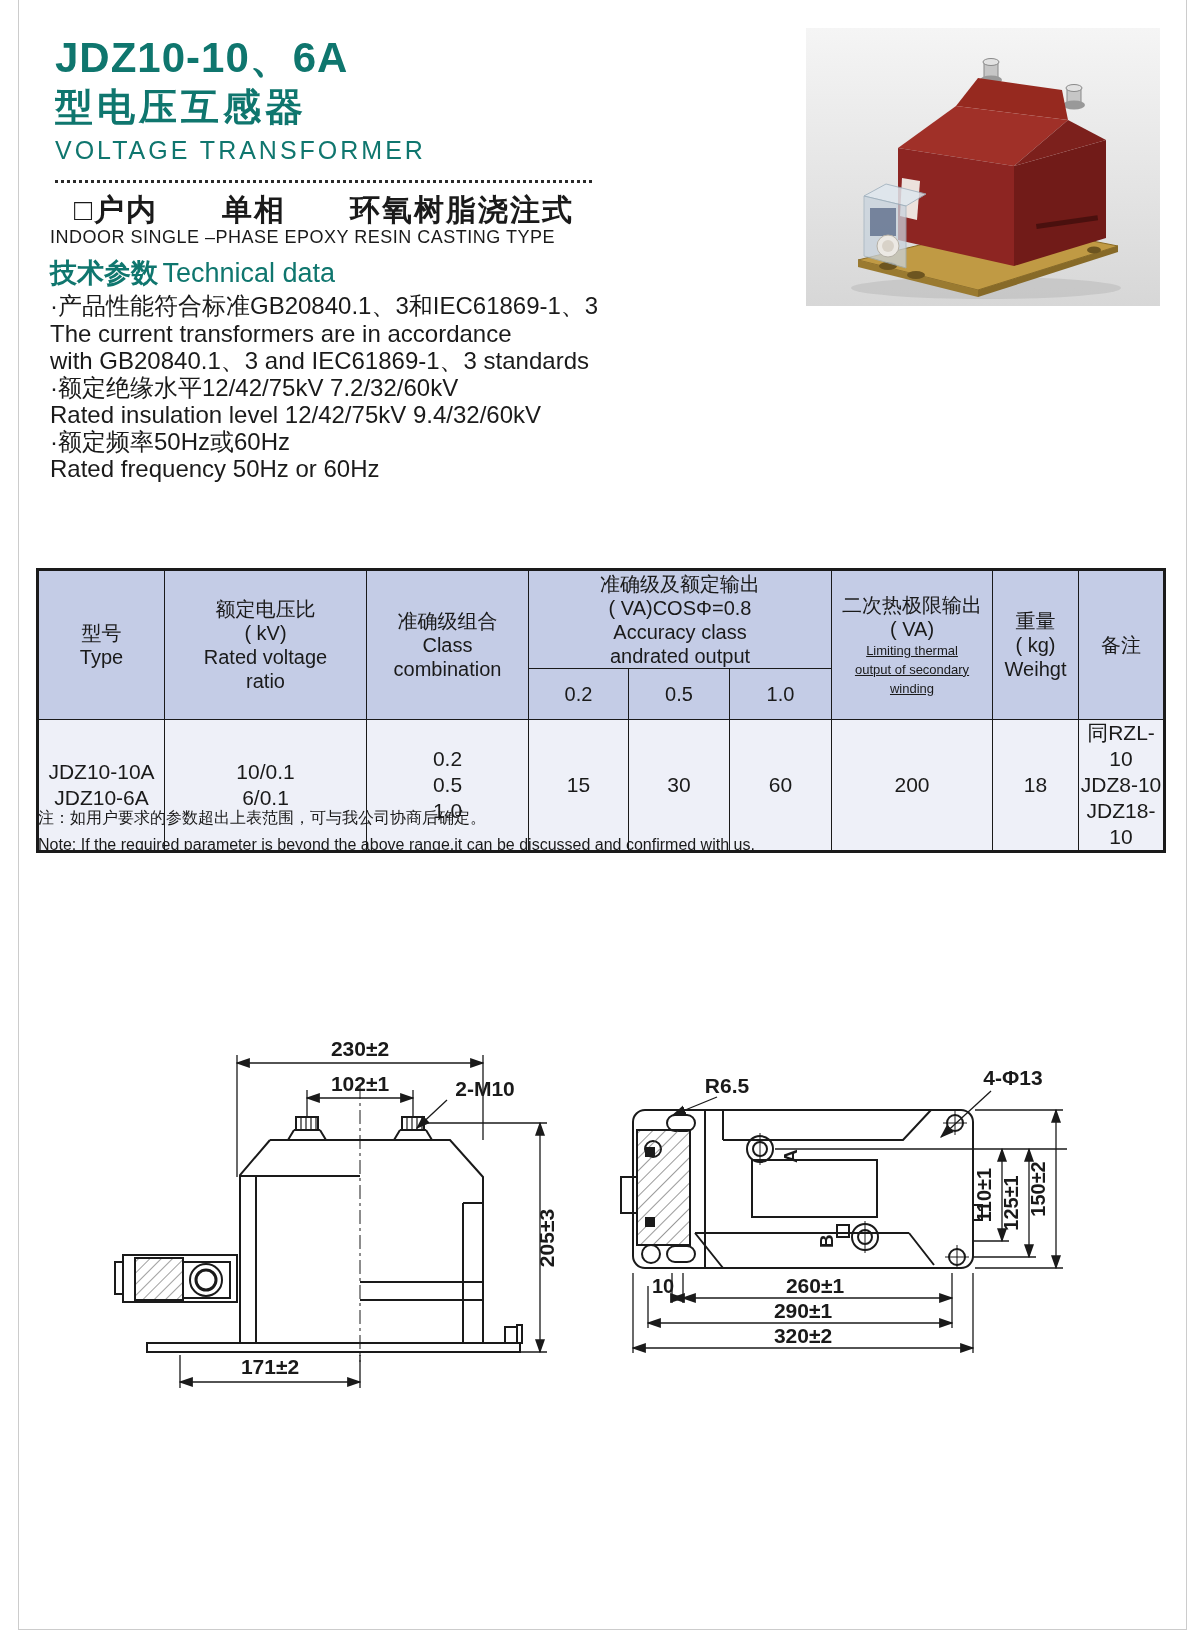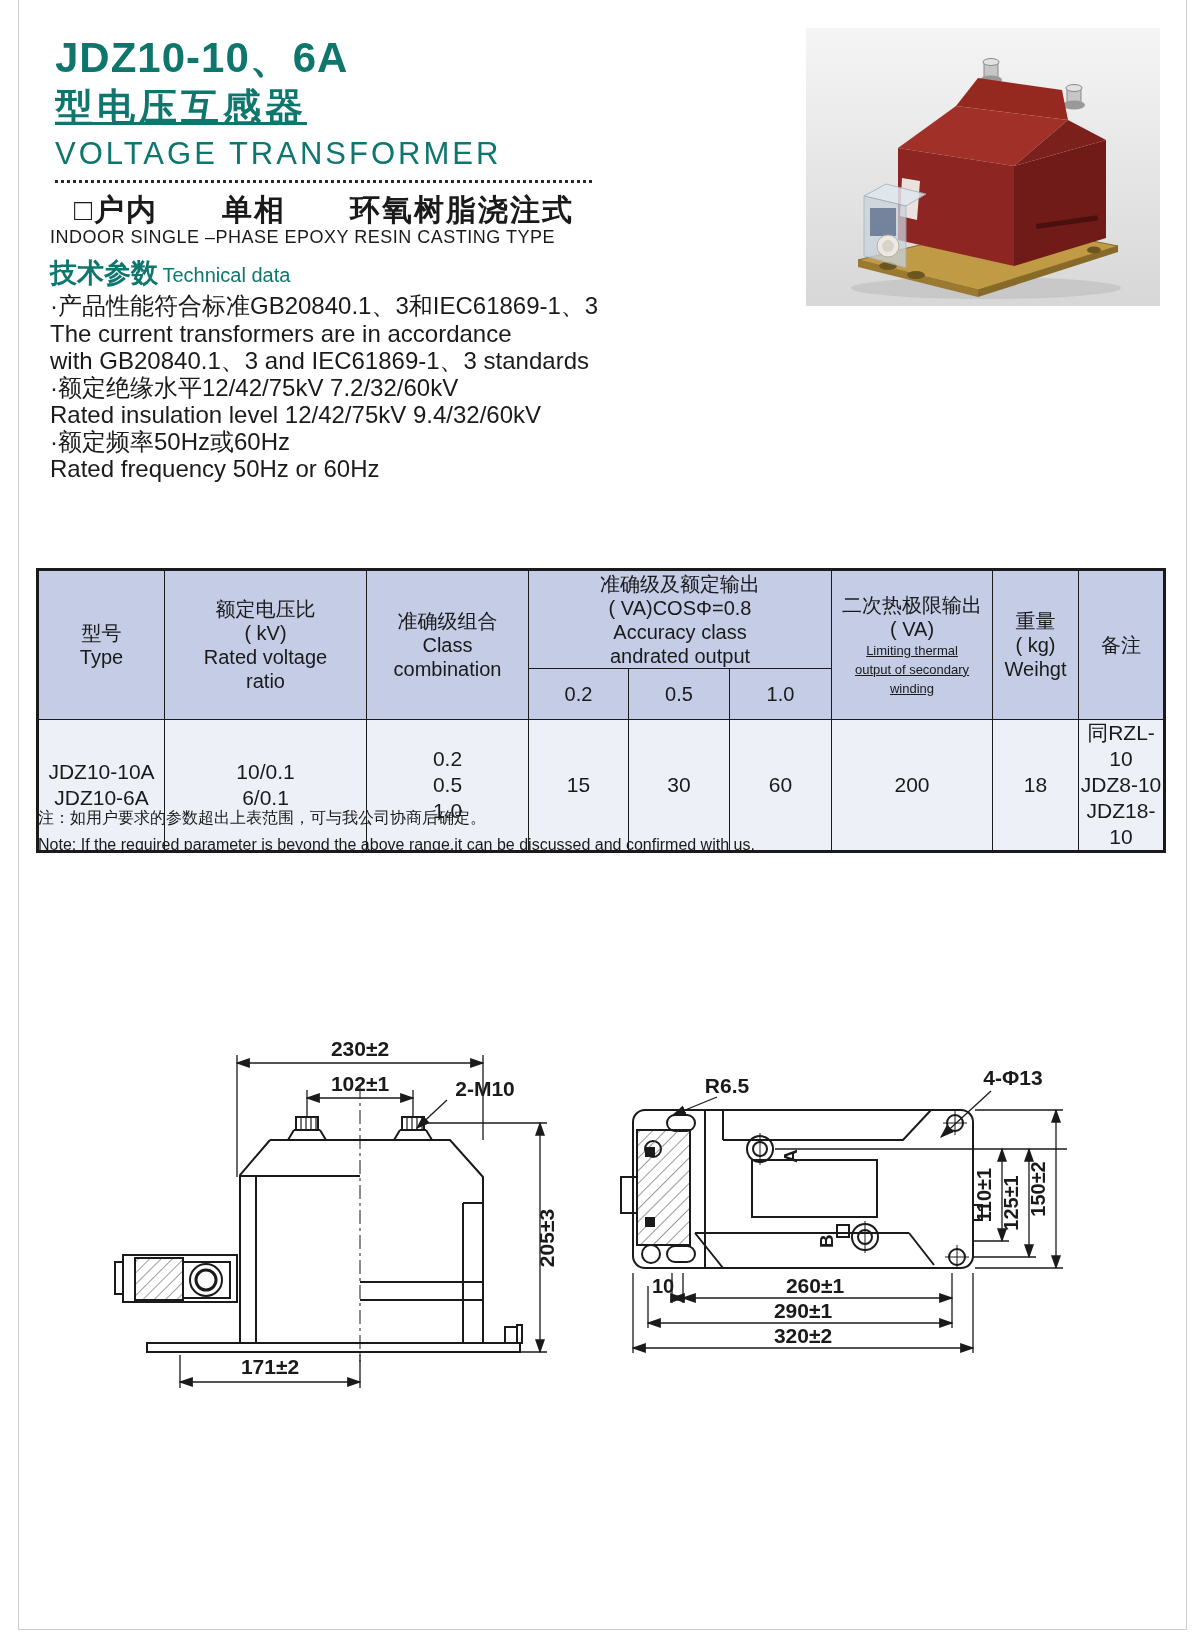--- a/index.html
+++ b/index.html
@@ -4,26 +4,26 @@
 <style>
   html,body{margin:0;padding:0;background:#fff;}
   #page{position:relative;width:1200px;height:1640px;background:#ffffff;overflow:hidden;
         font-family:"Liberation Sans","DejaVu Sans",sans-serif;color:#1a1a1a;}
   .abs{position:absolute;}
   .blue{color:#0f766e;}
   #page-frame{position:absolute;left:18px;top:-2px;width:1167px;height:1630px;
               border:1px solid #cccccc;pointer-events:none;}
   .title-model{font-size:42px;font-weight:bold;letter-spacing:1px;}
   .title-cn{font-size:38px;font-weight:bold;letter-spacing:4px;}
-  .title-en{font-size:31px;letter-spacing:3px;}
+  .title-en{font-size:25px;letter-spacing:3px;}
   .dotted-sep{border-bottom:3px dotted #2a2a2a;}
   .subtitle-cn{font-size:30px;font-weight:bold;letter-spacing:2px;padding-left:24px;}
   .subtitle-en{font-size:18px;letter-spacing:0.5px;}
   .sect-head-cn{font-size:27px;font-weight:bold;}
-  .sect-head-en{font-size:20px;}
+  .sect-head-en{font-size:27px;}
   .feature-line{font-size:24px;line-height:27px;white-space:nowrap;}
   .note-line{font-size:16px;white-space:nowrap;}
   
   table.spec{border-collapse:collapse;table-layout:fixed;}
   table.spec td,table.spec th{border:1.6px solid #1a1a1a;text-align:center;vertical-align:middle;
      font-weight:normal;padding:0;font-size:20px;line-height:24px;}
   table.spec{border:3px solid #1a1a1a;}
   tr.hdr td{background:#c4cce6;}
   tr.hdr2 td{background:#c4cce6;}
   td.thick-bottom{border-bottom:3px solid #1a1a1a;}
@@ -31,21 +31,21 @@
   .small-en{font-size:13px;line-height:19px;text-decoration:underline;}
   svg text{font-family:"Liberation Sans","DejaVu Sans",sans-serif;fill:#1a1a1a;}
 </style>
 </head>
 <body>
 
 <div id="page">
   <div id="page-frame"></div>
 
   <div class="abs blue title-model" style="left:55px;top:30px;">JDZ10-10、6A</div>
-  <div class="abs blue title-cn" style="left:55px;top:82px;text-decoration:underline;">型电压互感器</div>
+  <div class="abs blue title-cn" style="left:55px;top:82px;">型电压互感器</div>
   <div class="abs blue title-en" style="left:55px;top:136px;">VOLTAGE  TRANSFORMER</div>
   <div class="abs dotted-sep" style="left:55px;top:165px;width:537px;height:15px;"></div>
   <div class="abs subtitle-cn" style="left:50px;top:190px;">□户内　　单相　　环氧树脂浇注式</div>
   <div class="abs subtitle-en" style="left:50px;top:227px;">INDOOR SINGLE –PHASE EPOXY RESIN CASTING TYPE</div>
   <div class="abs" style="left:50px;top:255px;">
     <span class="blue sect-head-cn">技术参数</span>
     <span class="blue sect-head-en">Technical data</span>
   </div>
 
   <div class="abs feature-line" style="left:50px;top:292px;">·产品性能符合标准GB20840.1、3和IEC61869-1、3</div>

